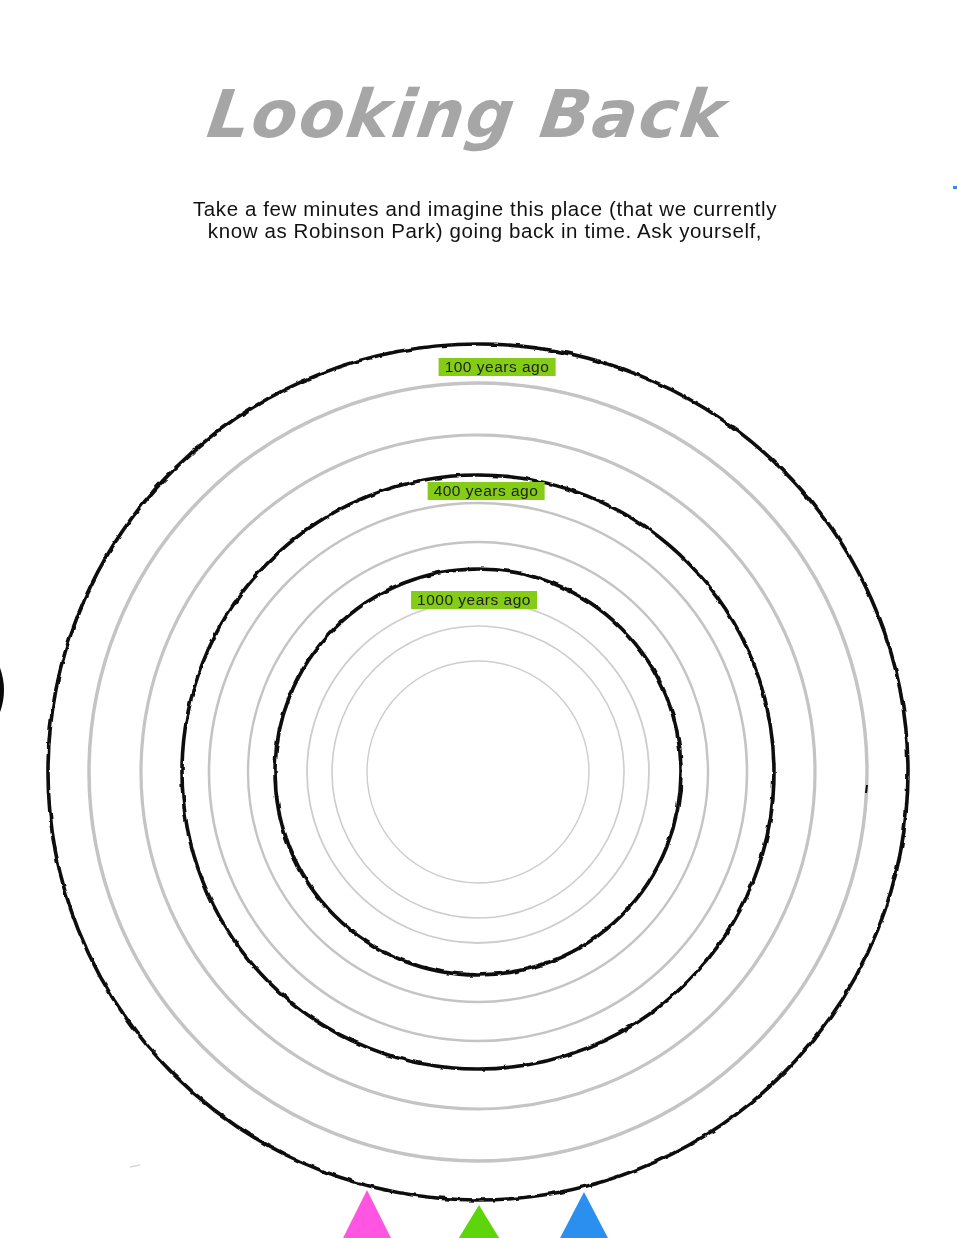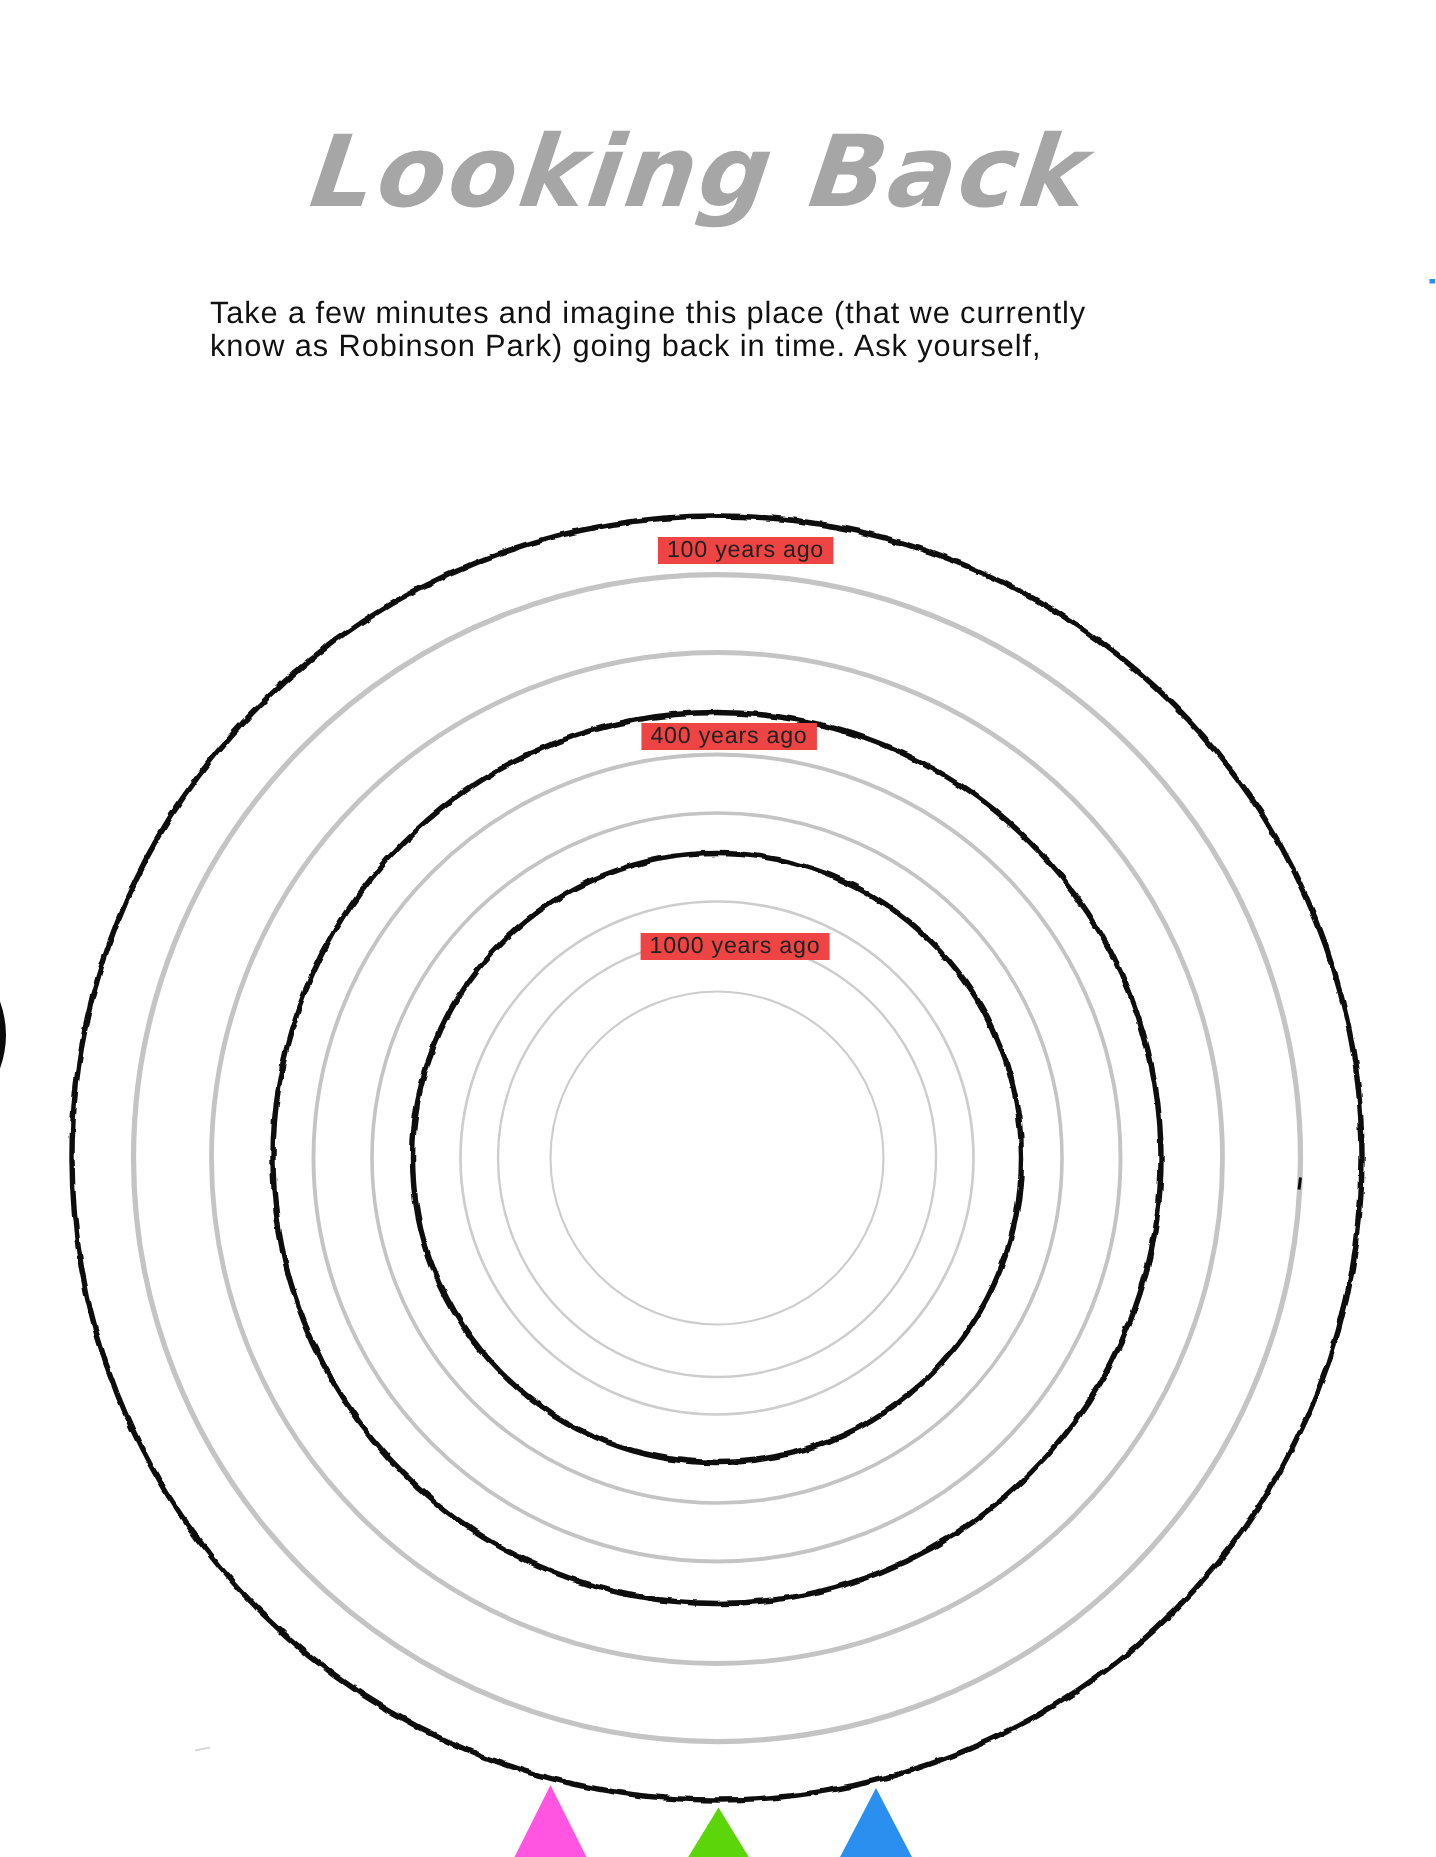--- a/index.html
+++ b/index.html
@@ -27,41 +27,41 @@
       letter-spacing: 2px;
       color: #a6a6a6;
       transform: skewX(-8deg);
       line-height: 1;
     }
     .intro {
       position: absolute;
       left: 140px;
       width: 690px;
       top: 198px;
-      text-align: left;
+      text-align: center;
       font-family: "Liberation Sans", sans-serif;
       font-size: 20.5px;
       line-height: 22px;
       letter-spacing: 0.6px;
       color: #111111;
       margin: 0;
     }
     .rings {
       position: absolute;
       left: 0;
       top: 0;
     }
     .ring-label {
       position: absolute;
       font-family: "Liberation Sans", sans-serif;
       font-size: 15.5px;
       letter-spacing: 0.5px;
       color: #222222;
       text-align: center;
-      background: #ef4444;
+      background: #84cc16;
       padding: 0 6px;
       line-height: 18px;
       transform: translateX(-50%);
       white-space: nowrap;
     }
     .marker {
       position: absolute;
       width: 0;
       height: 0;
       border-left: 25px solid transparent;
@@ -101,17 +101,17 @@
     </g>
 
   <path d="M -2 668 Q 6 690 -2 712" stroke="#0a0a0a" stroke-width="4" fill="none"></path>
   <path d="M 867 785 L 866 793" stroke="#0a0a0a" stroke-width="2"></path>
   <path d="M 130 1167 L 140 1165" stroke="#d8d8d8" stroke-width="1.5"></path>
   <rect x="953" y="186" width="4" height="3" fill="#2b8ff0"></rect>
 </svg>
 
 <div class="ring-label" style="left:497px; top:358px;">100 years ago</div>
 <div class="ring-label" style="left:486px; top:482px;">400 years ago</div>
-<div class="ring-label" style="left:490px; top:591px;margin-top:31px;">1000 years ago</div>
+<div class="ring-label" style="left:474px; top:591px;">1000 years ago</div>
 
 <div class="marker" style="left:342px; top:1190px; border-bottom:50px solid #ff55e1;"></div>
 <div class="marker" style="left:457px; top:1205px; border-left-width:22px; border-right-width:22px; border-bottom:36px solid #5cd60a;"></div>
 <div class="marker" style="left:559px; top:1192px; border-bottom:48px solid #2b8ff0;"></div>
 
 </body></html>

